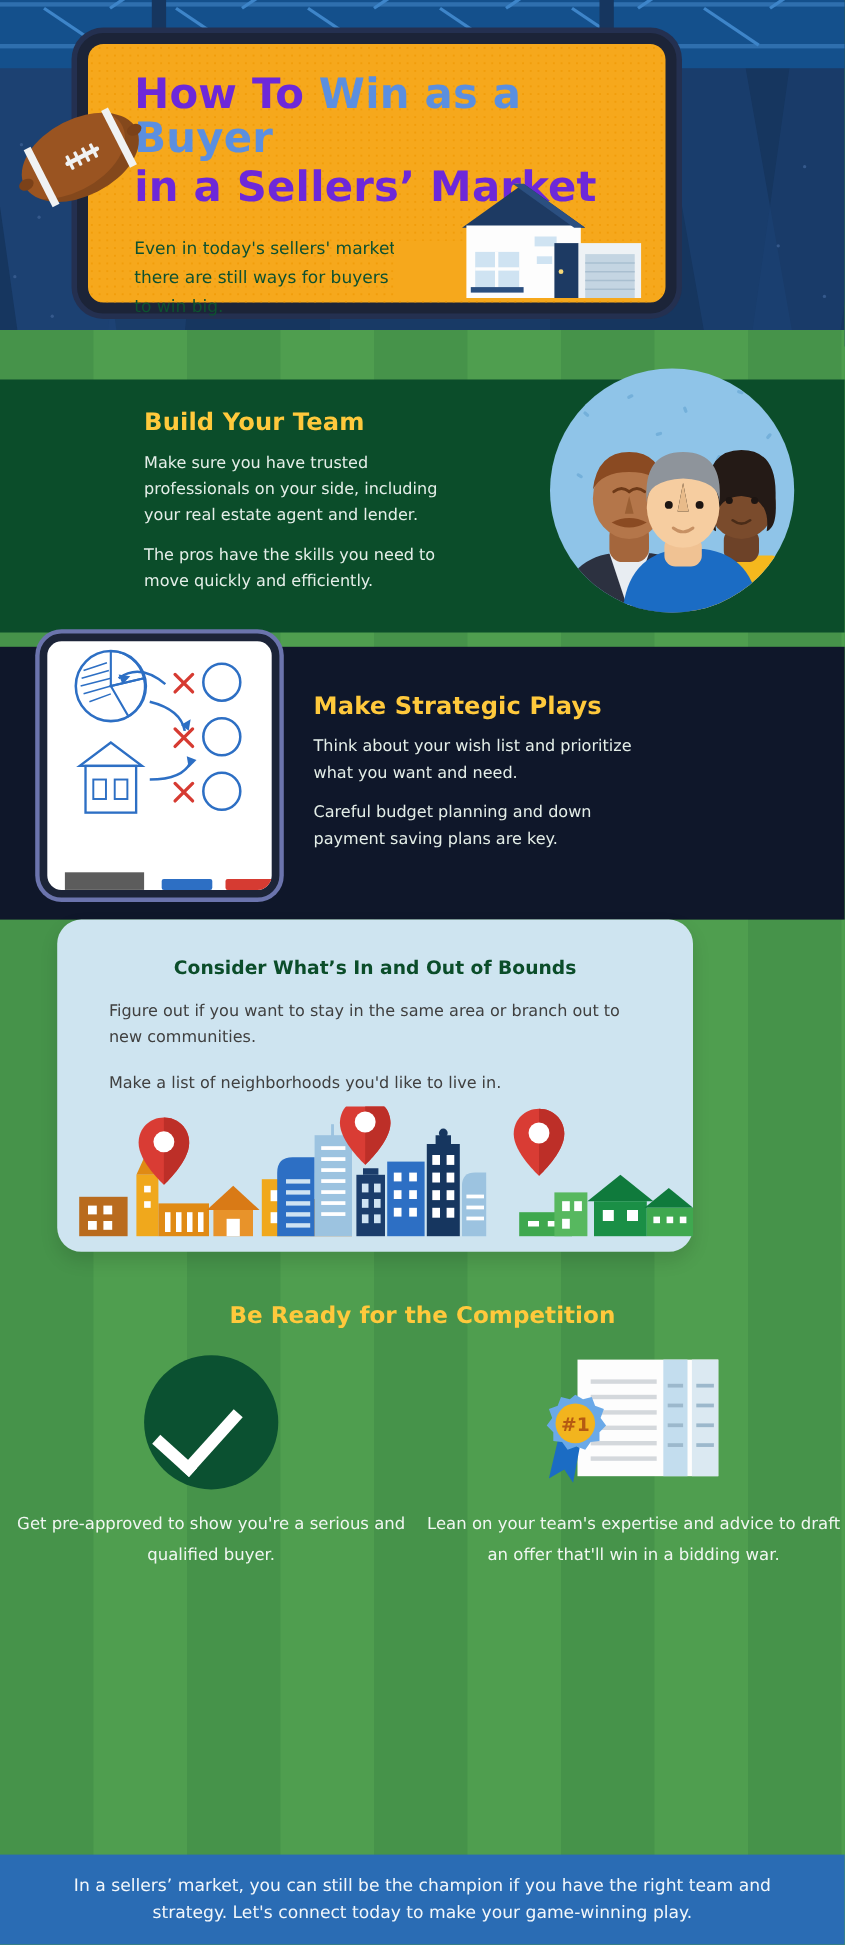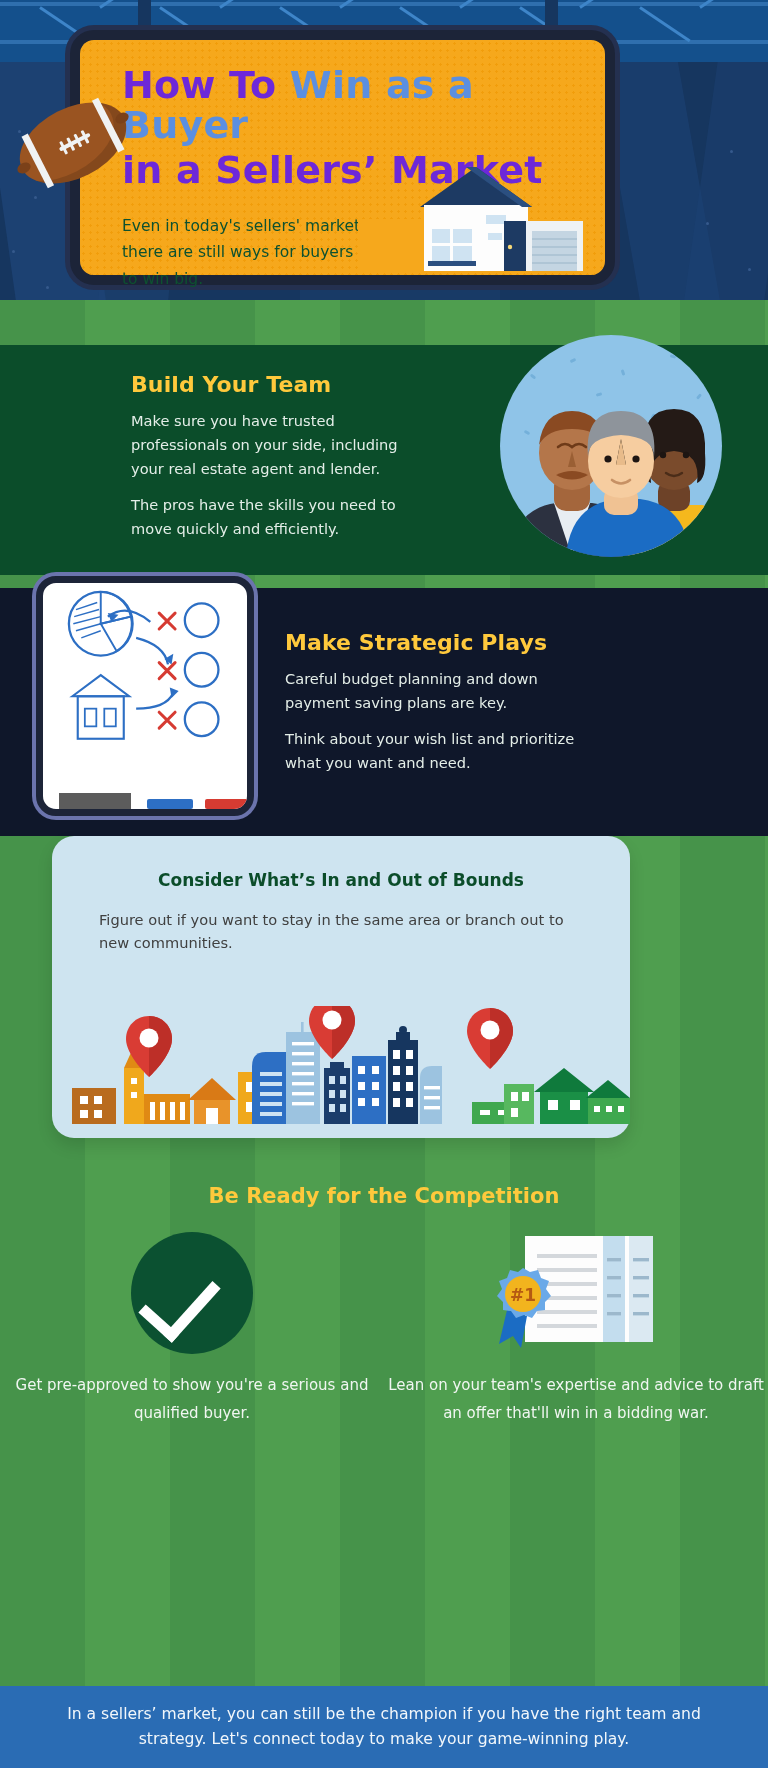--- a/index.html
+++ b/index.html
@@ -288,22 +288,22 @@
           <circle cx="136" cy="124" r="3.6" fill="#1d1512"></circle>
           <path d="M112 145 q9 7 18 0" stroke="#c79164" stroke-width="2.6" fill="none" stroke-linecap="round"></path>
         </g>
       </svg>
     </div>
   </div>
 
   <div class="sec-plays">
     <div class="txt">
       <div class="h-yellow">Make Strategic Plays</div>
+      <div class="p-white">Think about your wish list and prioritize what you want and need.</div>
       <div class="p-white">Careful budget planning and down payment saving plans are key.</div>
-      <div class="p-white">Think about your wish list and prioritize what you want and need.</div>
     </div>
     <div class="whiteboard">
       <svg viewBox="0 0 204 226" style="position:absolute;left:0;top:0;width:204px;height:200px">
 
         <circle cx="52" cy="46" r="36" fill="none" stroke="#2d6fc4" stroke-width="2.6"></circle>
         <path d="M52 46 L52 10 A36 36 0 0 1 86 38 Z" fill="none" stroke="#2d6fc4" stroke-width="2.2"></path>
         <path d="M52 46 L86 38 A36 36 0 0 1 70 77 Z" fill="none" stroke="#2d6fc4" stroke-width="2.2"></path>
         <g stroke="#2d6fc4" stroke-width="1.6">
           <line x1="24" y1="30" x2="48" y2="22"></line>
           <line x1="22" y1="38" x2="50" y2="30"></line>
@@ -339,20 +339,21 @@
       </svg>
       <div class="wb-tray"></div>
       <div class="wb-mk-b"></div>
       <div class="wb-mk-r"></div>
     </div>
   </div>
 
   <div class="sec-bounds">
     <div class="bounds-h">Consider What’s In and Out of Bounds</div>
     <div class="bounds-p">Figure out if you want to stay in the same area or branch out to new communities.</div>
+    <div class="bounds-p">Make a list of neighborhoods you'd like to live in.</div>
 
     <svg class="city" viewBox="0 0 578 118">
 
       <g>
         <rect x="20" y="82" width="44" height="36" fill="#b96b1e"></rect>
         <g fill="#fff">
             <rect x="28" y="90" width="8" height="8"></rect>
             <rect x="42" y="90" width="8" height="8"></rect>
             <rect x="28" y="104" width="8" height="8"></rect>
             <rect x="42" y="104" width="8" height="8"></rect>

